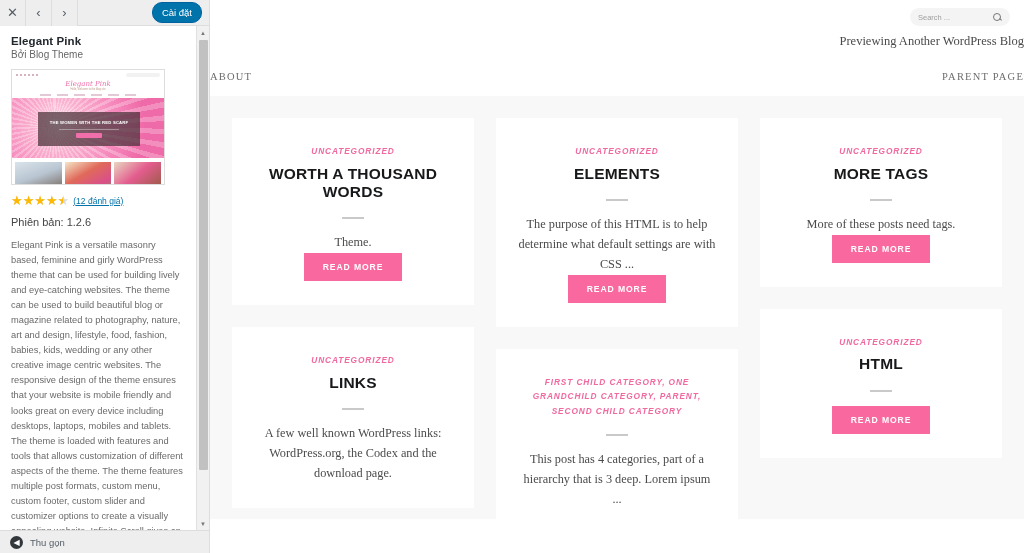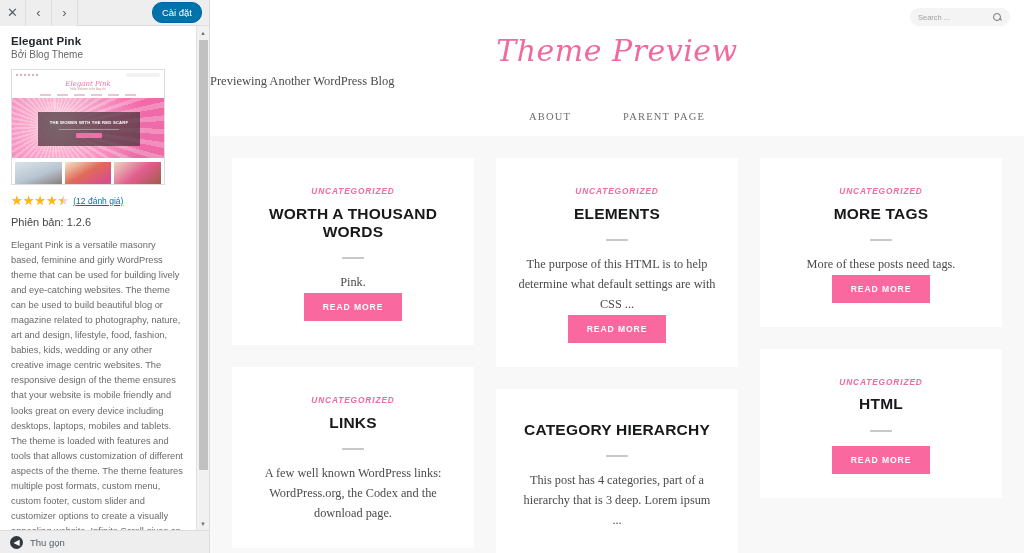--- a/index.html
+++ b/index.html
@@ -138,25 +138,25 @@
   .search-icon::before{ content:""; position:absolute; left:0; top:0; width:6px; height:6px; border:1.1px solid #777; border-radius:50%;}
   .search-icon::after{ content:""; position:absolute; left:5.6px; top:6px; width:3.4px; height:1.1px; background:#777; transform:rotate(45deg);}
 
   .site-title {
     text-align:center; color:#f0699f;
     font-family:"DejaVu Serif", serif; font-style:italic;
     font-size:30px; line-height:1; margin-top:10px; letter-spacing:.5px;
     cursor:pointer;
   }
   .site-tagline {
-    text-align:left; font-family:"Liberation Serif", serif;
+    text-align:right; font-family:"Liberation Serif", serif;
     font-size:12.5px; color:#4a4a4a; margin-top:8px;
   }
   .site-nav {
-    display:flex; justify-content:center; gap:52px;
+    display:flex; justify-content:space-between; gap:52px;
     margin-top:22px; padding-bottom:14px;
   }
   .site-nav a {
     font-family:"Liberation Serif", serif;
     font-size:10.5px; color:#6d6d6d; letter-spacing:1.2px;
     text-transform:uppercase; text-decoration:none; cursor:pointer;
   }
 
   .masonry {
     background:#f8f8f9; padding: 22px 0 0 0;
@@ -278,56 +278,55 @@
   <div class="preview">
 
     <div class="site-header">
       <div class="search-wrap">
         <div class="search-box">
           <span>Search ...</span>
           <span class="search-icon"></span>
         </div>
       </div>
 
-      <div class="site-title">Theme Preview</div>
       <div class="site-tagline">Previewing Another WordPress Blog</div>
 
       <div class="site-nav">
         <a>ABOUT</a>
         <a>PARENT PAGE</a>
       </div>
     </div>
 
     <div class="masonry">
       <div class="cols" id="cols">
           <div class="col c1">
             <div class="card">
               <div class="cat"><a>UNCATEGORIZED</a></div>
               <div class="card-title">WORTH A THOUSAND WORDS</div>
               <div class="divider"></div>
-              <div class="excerpt">Pink.</div>
+              <div class="excerpt">Theme.</div>
               <div class="read-more">READ MORE</div>
             </div>
             <div class="card">
               <div class="cat"><a>UNCATEGORIZED</a></div>
               <div class="card-title">LINKS</div>
               <div class="divider"></div>
               <div class="excerpt">A few well known WordPress links: WordPress.org, the Codex and the download page.</div>
             </div>
           </div>
           <div class="col c2">
             <div class="card">
               <div class="cat"><a>UNCATEGORIZED</a></div>
               <div class="card-title">ELEMENTS</div>
               <div class="divider"></div>
               <div class="excerpt">The purpose of this HTML is to help determine what default settings are with CSS ...</div>
               <div class="read-more">READ MORE</div>
             </div>
             <div class="card">
-              <div class="card-title">CATEGORY HIERARCHY</div>
+              <div class="cat"><a>FIRST CHILD CATEGORY</a><span class="sep">, </span><a>ONE GRANDCHILD CATEGORY</a><span class="sep">, </span><a>PARENT</a><span class="sep">, </span><a>SECOND CHILD CATEGORY</a></div>
               <div class="divider"></div>
               <div class="excerpt">This post has 4 categories, part of a hierarchy that is 3 deep. Lorem ipsum ...</div>
             </div>
           </div>
           <div class="col c3">
             <div class="card">
               <div class="cat"><a>UNCATEGORIZED</a></div>
               <div class="card-title">MORE TAGS</div>
               <div class="divider"></div>
               <div class="excerpt">More of these posts need tags.</div>

